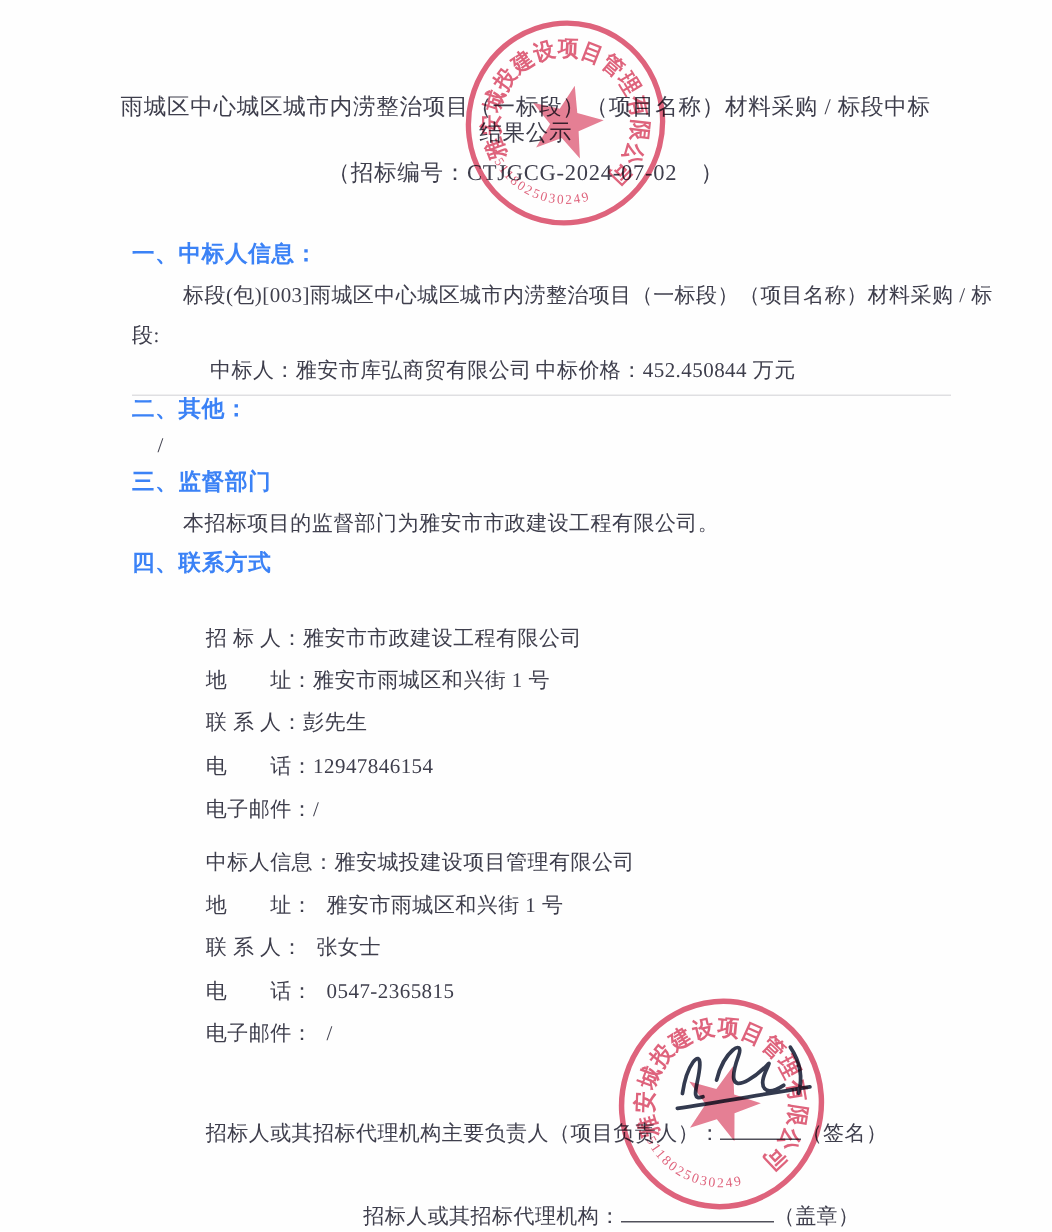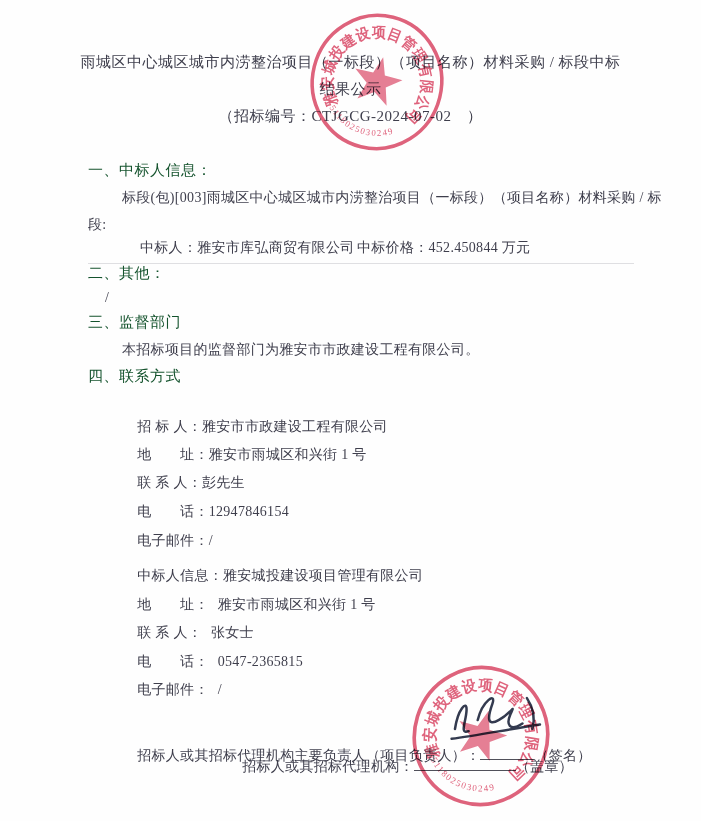--- a/index.html
+++ b/index.html
@@ -2,37 +2,37 @@
 <html><head>
 <meta charset="utf-8">
 <style>
   html,body{margin:0;padding:0;background:#ffffff;}
   .page{
     position:relative;width:701px;height:821px;background:#fefefe;overflow:hidden;
     font-family:"Liberation Serif","DejaVu Serif",serif;color:#3e3e4c;
   }
   .line{position:absolute;height:24px;line-height:24px;font-size:14px;letter-spacing:.3px;white-space:pre;}
   .center{left:0;width:701px;text-align:center;}
-  .h{font-weight:normal;font-size:15px;color:#14532d;letter-spacing:.5px;}
+  .h{font-weight:bold;font-size:15px;color:#3b82f6;letter-spacing:.5px;}
   .title{font-size:15px;letter-spacing:.5px;}
   .rule{position:absolute;left:88px;width:546px;height:0;border-top:1px solid #dfdfe2;}
   .price{position:absolute;left:357px;top:0;}
   .winner{position:absolute;left:140px;top:0;}
   .val{white-space:pre;}
   .gap{margin-left:9px;}
   .sigline{display:inline-block;border-bottom:1.2px solid #50505a;height:15px;vertical-align:baseline;}
   .stamp{position:absolute;mix-blend-mode:multiply;opacity:.92;color:#dd5571;}
   .sig{position:absolute;mix-blend-mode:multiply;}
 </style>
 </head>
 <body>
 
 <div class="page">
 
-  <div class="line center title" style="top:50px">雨城区中心城区城市内涝整治项目（一标段）（项目名称）材料采购 / 标段中标</div>
+  <div class="line center title" style="top:60px">雨城区中心城区城市内涝整治项目（一标段）（项目名称）材料采购 / 标段中标</div>
   <div class="line center title" style="top:77px">结果公示</div>
   <div class="line center title" style="top:104px">（招标编号：CTJGCG-2024-07-02　）</div>
 
   <div class="line h" style="top:158px;left:88px">一、中标人信息：</div>
   <div class="line" style="top:186px;left:122px">标段(包)[003]雨城区中心城区城市内涝整治项目（一标段）（项目名称）材料采购 / 标</div>
   <div class="line" style="top:213px;left:88px">段:</div>
   <div class="line" style="top:236px;left:0;width:595px">
     <span class="winner">中标人：雅安市库弘商贸有限公司</span>
     <span class="price">中标价格：452.450844 万元</span>
   </div>
@@ -74,21 +74,21 @@
   <div class="line" style="top:626px;left:122px">
     <span>电　　话：</span><span class="val gap">0547-2365815</span>
   </div>
   <div class="line" style="top:654px;left:122px">
     <span>电子邮件：</span><span class="val gap">/</span>
   </div>
 
   <div class="line" style="top:720px;left:122px">
     <span>招标人或其招标代理机构主要负责人（项目负责人）：</span><span class="sigline" style="width:54px"></span><span>（签名）</span>
   </div>
-  <div class="line" style="top:731px;left:227px">
+  <div class="line" style="top:775px;left:227px">
     <span>招标人或其招标代理机构：</span><span class="sigline" style="width:102px"></span><span>（盖章）</span>
   </div>
 
   <svg class="stamp" viewBox="0 0 200 200" style="left:306px;top:6px;width:142px;height:152px;transform:rotate(14deg)">
     <defs>
       <path id="sealArcTop1" d="M 55.5 144.5 A 63 63 0 1 1 144.5 144.5" fill="none"></path>
       <path id="sealArcBot1" d="M 34.2 138 A 76 76 0 0 0 165.8 138" fill="none"></path>
     </defs>
     <ellipse cx="100" cy="100" rx="91" ry="94" fill="none" stroke="currentColor" stroke-width="5"></ellipse>
     <polygon points="100,64 108.5,88.3 134.2,88.9 113.8,104.5 121.2,129.1 100,114.5 78.8,129.1 86.2,104.5 65.8,88.9 91.5,88.3" fill="currentColor" fill-opacity=".82"></polygon>

